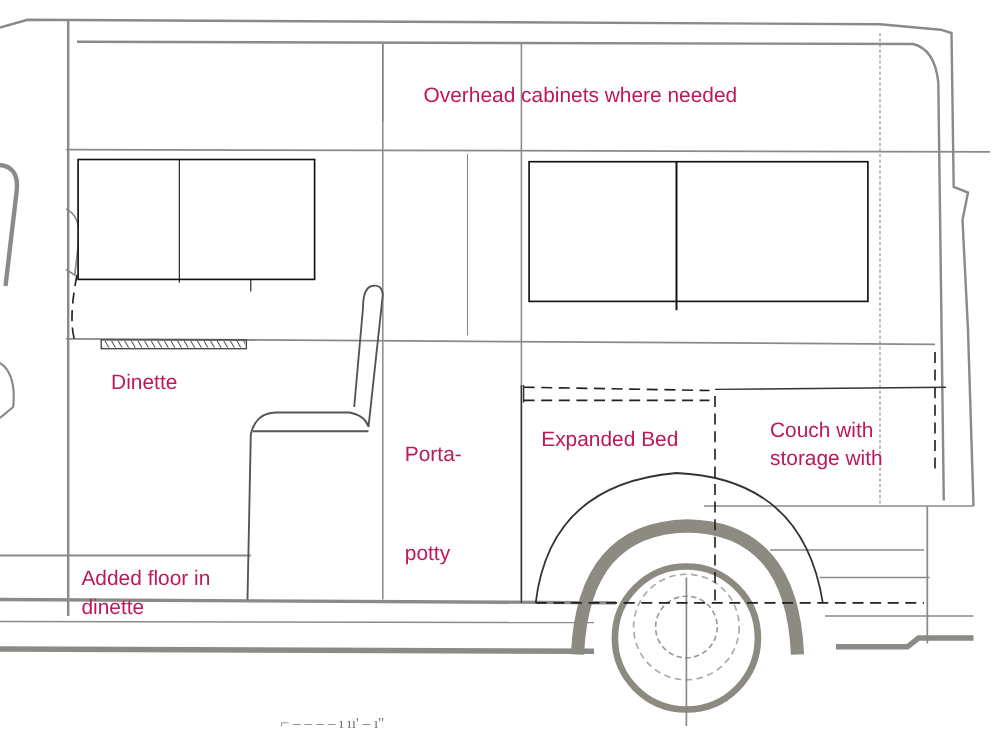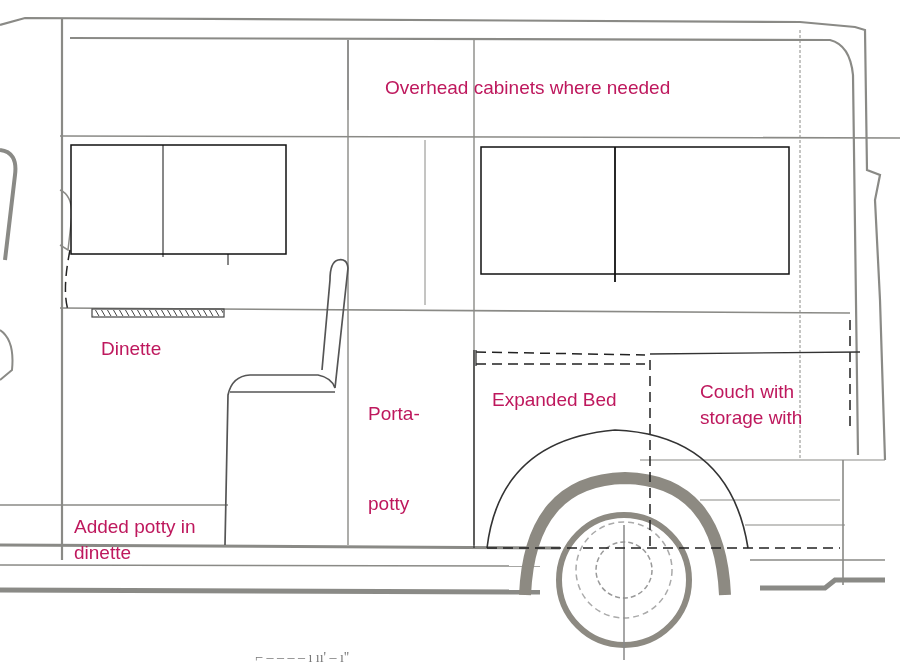--- a/index.html
+++ b/index.html
@@ -88,15 +88,15 @@
     <text x="255" y="662" font-family="Liberation Serif, serif" font-size="14" fill="#777">⌐ ‒ ‒ ‒ ‒ ı ıı' ‒ ı''</text>
   </svg>
 
   <div class="lbl" style="left:385px;top:75px;">Overhead cabinets where needed</div>
   <div class="lbl" style="left:101px;top:336px;">Dinette</div>
   <div class="lbl" style="left:368px;top:401px;">Porta-</div>
   <div class="lbl" style="left:368px;top:447px;margin-top:44px;">potty</div>
   <div class="lbl" style="left:492px;top:387px;">Expanded Bed</div>
   <div class="lbl" style="left:700px;top:379px;">Couch with</div>
   <div class="lbl" style="left:700px;top:405px;">storage with</div>
-  <div class="lbl" style="left:74px;top:514px;">Added potty in</div>
+  <div class="lbl" style="left:74px;top:514px;">Added floor in</div>
   <div class="lbl" style="left:74px;top:540px;">dinette</div>
 </div>
 
 </body></html>

